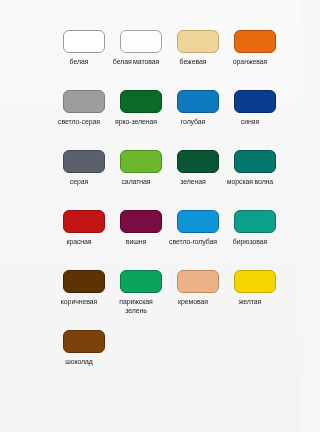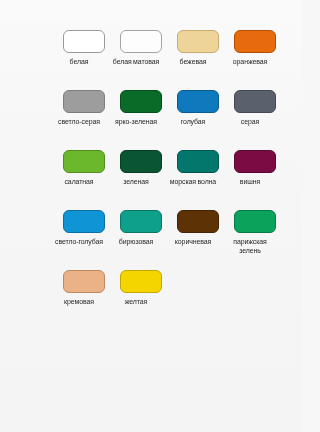--- a/index.html
+++ b/index.html
@@ -86,34 +86,42 @@
       </div>
       <div class="swatch-cell">
         <div class="swatch-chip" style="background: rgb(10, 107, 40); border-color: rgb(6, 80, 29);"></div>
         <div class="swatch-label">ярко-зеленая</div>
       </div>
       <div class="swatch-cell">
         <div class="swatch-chip" style="background: rgb(15, 121, 189); border-color: rgb(10, 91, 144);"></div>
         <div class="swatch-label">голубая</div>
       </div>
       <div class="swatch-cell">
+        <div class="swatch-chip" style="background: rgb(11, 61, 143); border-color: rgb(7, 44, 105);"></div>
+        <div class="swatch-label">синяя</div>
+      </div>
+      <div class="swatch-cell">
         <div class="swatch-chip" style="background: rgb(90, 97, 109); border-color: rgb(67, 72, 82);"></div>
         <div class="swatch-label">серая</div>
       </div>
       <div class="swatch-cell">
         <div class="swatch-chip" style="background: rgb(108, 184, 44); border-color: rgb(81, 140, 31);"></div>
         <div class="swatch-label">салатная</div>
       </div>
       <div class="swatch-cell">
         <div class="swatch-chip" style="background: rgb(10, 85, 51); border-color: rgb(6, 61, 37);"></div>
         <div class="swatch-label">зеленая</div>
       </div>
       <div class="swatch-cell">
         <div class="swatch-chip" style="background: rgb(4, 119, 108); border-color: rgb(3, 87, 80);"></div>
         <div class="swatch-label">морская волна</div>
+      </div>
+      <div class="swatch-cell">
+        <div class="swatch-chip" style="background: rgb(195, 21, 22); border-color: rgb(148, 15, 16);"></div>
+        <div class="swatch-label">красная</div>
       </div>
       <div class="swatch-cell">
         <div class="swatch-chip" style="background: rgb(122, 11, 67); border-color: rgb(90, 8, 49);"></div>
         <div class="swatch-label">вишня</div>
       </div>
       <div class="swatch-cell">
         <div class="swatch-chip" style="background: rgb(15, 149, 213); border-color: rgb(10, 112, 163);"></div>
         <div class="swatch-label">светло-голубая</div>
       </div>
       <div class="swatch-cell">
@@ -129,14 +137,18 @@
         <div class="swatch-label">парижская зелень</div>
       </div>
       <div class="swatch-cell">
         <div class="swatch-chip" style="background: rgb(234, 178, 134); border-color: rgb(189, 139, 98);"></div>
         <div class="swatch-label">кремовая</div>
       </div>
       <div class="swatch-cell">
         <div class="swatch-chip" style="background: rgb(245, 213, 0); border-color: rgb(194, 169, 0);"></div>
         <div class="swatch-label">желтая</div>
       </div>
+      <div class="swatch-cell">
+        <div class="swatch-chip" style="background: rgb(122, 66, 8); border-color: rgb(90, 48, 6);"></div>
+        <div class="swatch-label">шоколад</div>
+      </div>
     </div>
 </div>
 
 </body></html>

